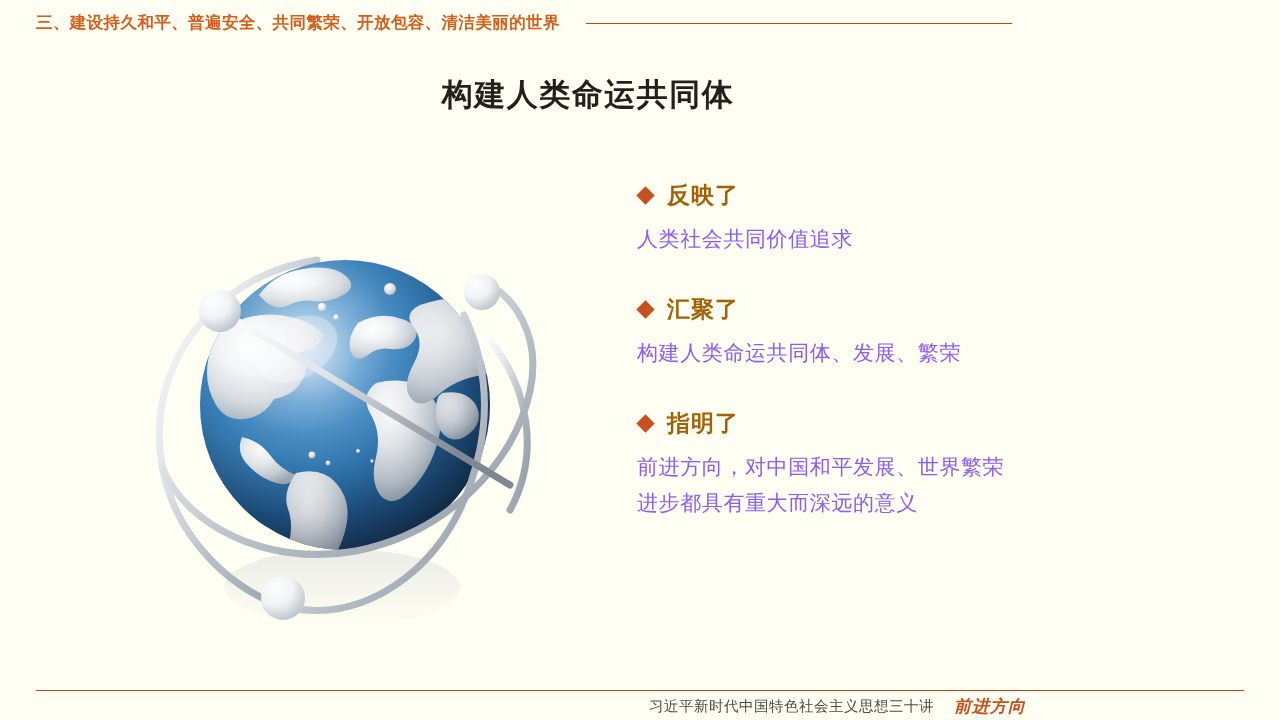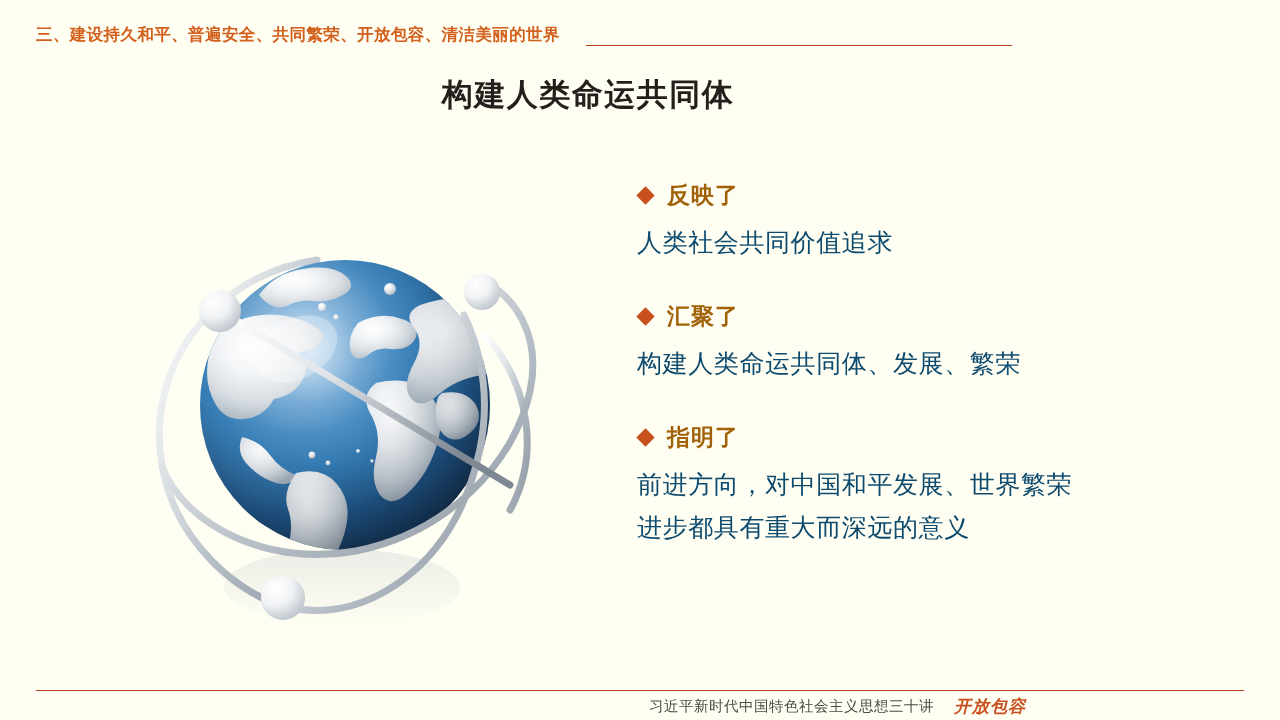--- a/index.html
+++ b/index.html
@@ -22,21 +22,21 @@
   }
 
   
   .header {
     position: absolute;
     left: 0;
     top: 0;
     width: 1012px;
     height: 46px;
     display: flex;
-    align-items: flex-end;
+    align-items: center;
   }
   .header-title {
     margin-left: 36px;
     font-size: 16.5px;
     font-weight: bold;
     color: #d2601c;
     letter-spacing: 0.4px;
     white-space: nowrap;
   }
   .header-rule {
@@ -100,22 +100,22 @@
     margin-right: 15px;
     margin-left: 2px;
   }
   .point-title {
     font-size: 23px;
     font-weight: bold;
     color: #a16207;
     letter-spacing: 1px;
   }
   .point-line {
-    font-size: 25px;
-    color: #0c4a6e;
+    font-size: 21px;
+    color: #8b5cf6;
     letter-spacing: 0.6px;
     line-height: 1.75;
   }
 
   
   .footer-rule {
     position: absolute;
     left: 36px;
     top: 690px;
     width: 1208px;
@@ -293,16 +293,16 @@
       </div>
       <div class="point-line">前进方向，对中国和平发展、世界繁荣</div>
       <div class="point-line">进步都具有重大而深远的意义</div>
     </div>
 
   </div>
 
   <div class="footer-rule"></div>
   <div class="footer">
     <span class="footer-series">习近平新时代中国特色社会主义思想三十讲</span>
-    <span class="footer-lecture">开放包容</span>
+    <span class="footer-lecture">前进方向</span>
   </div>
 
 </div>
 
 </body></html>

